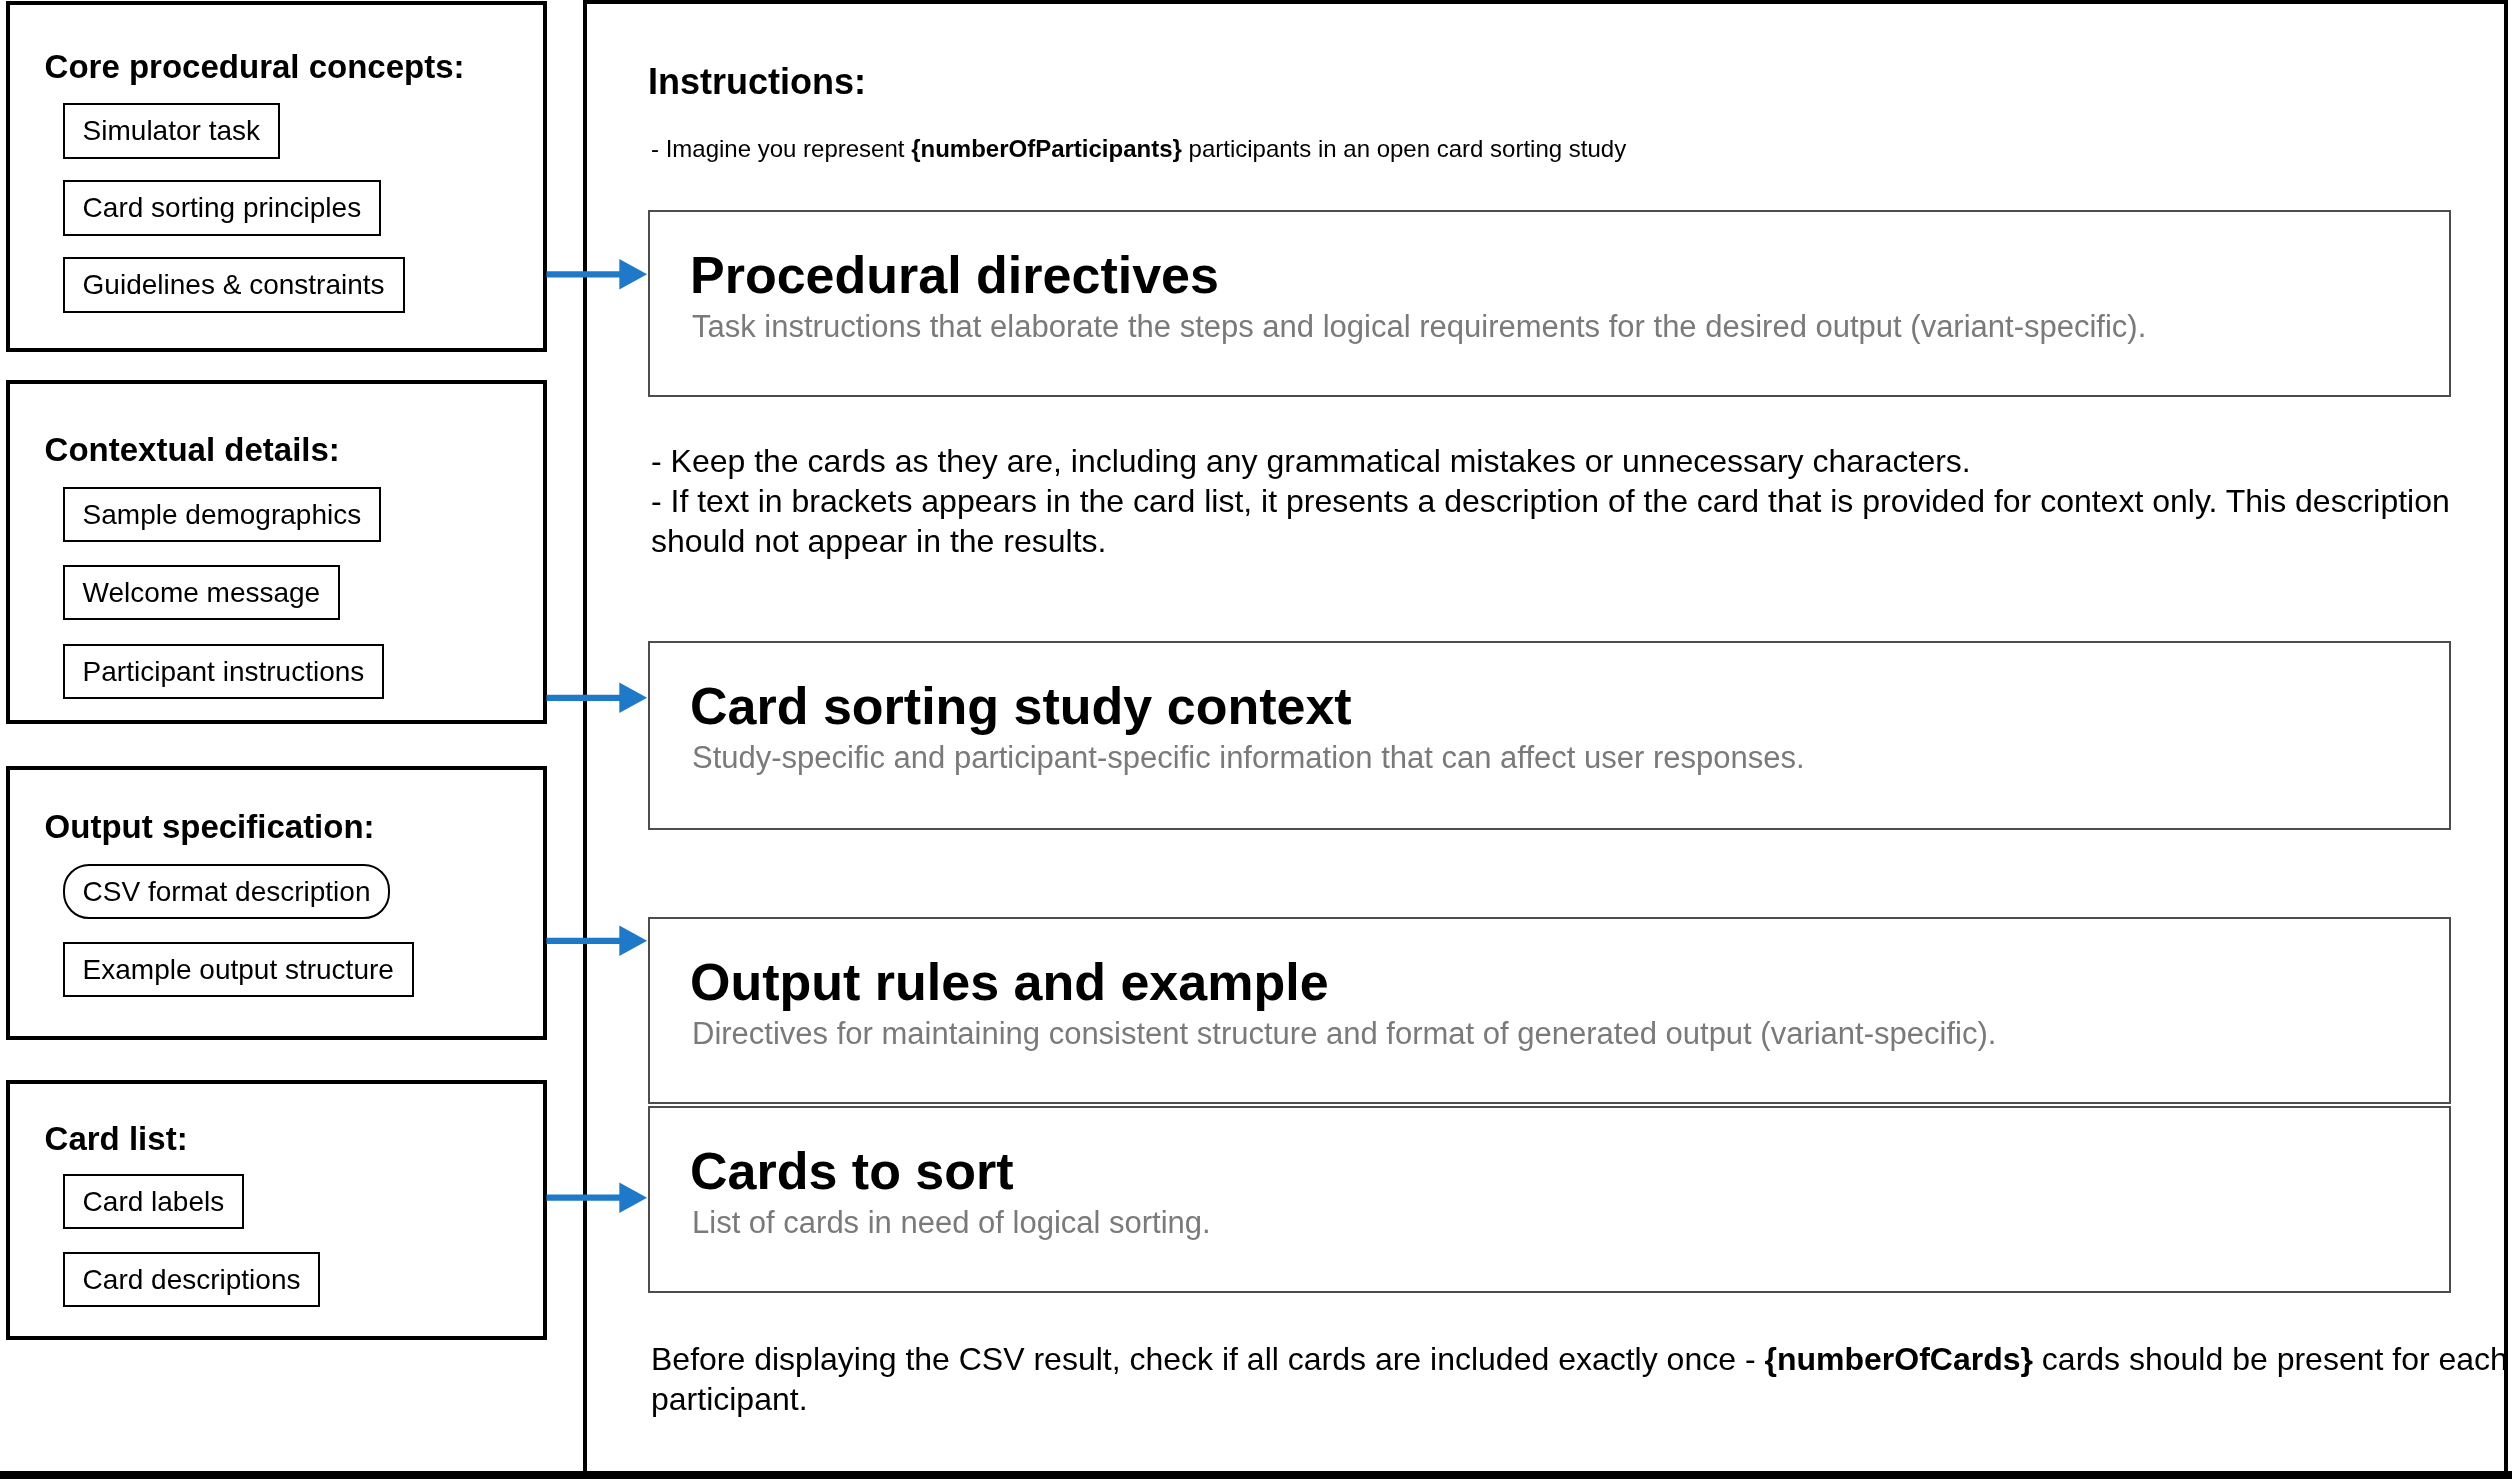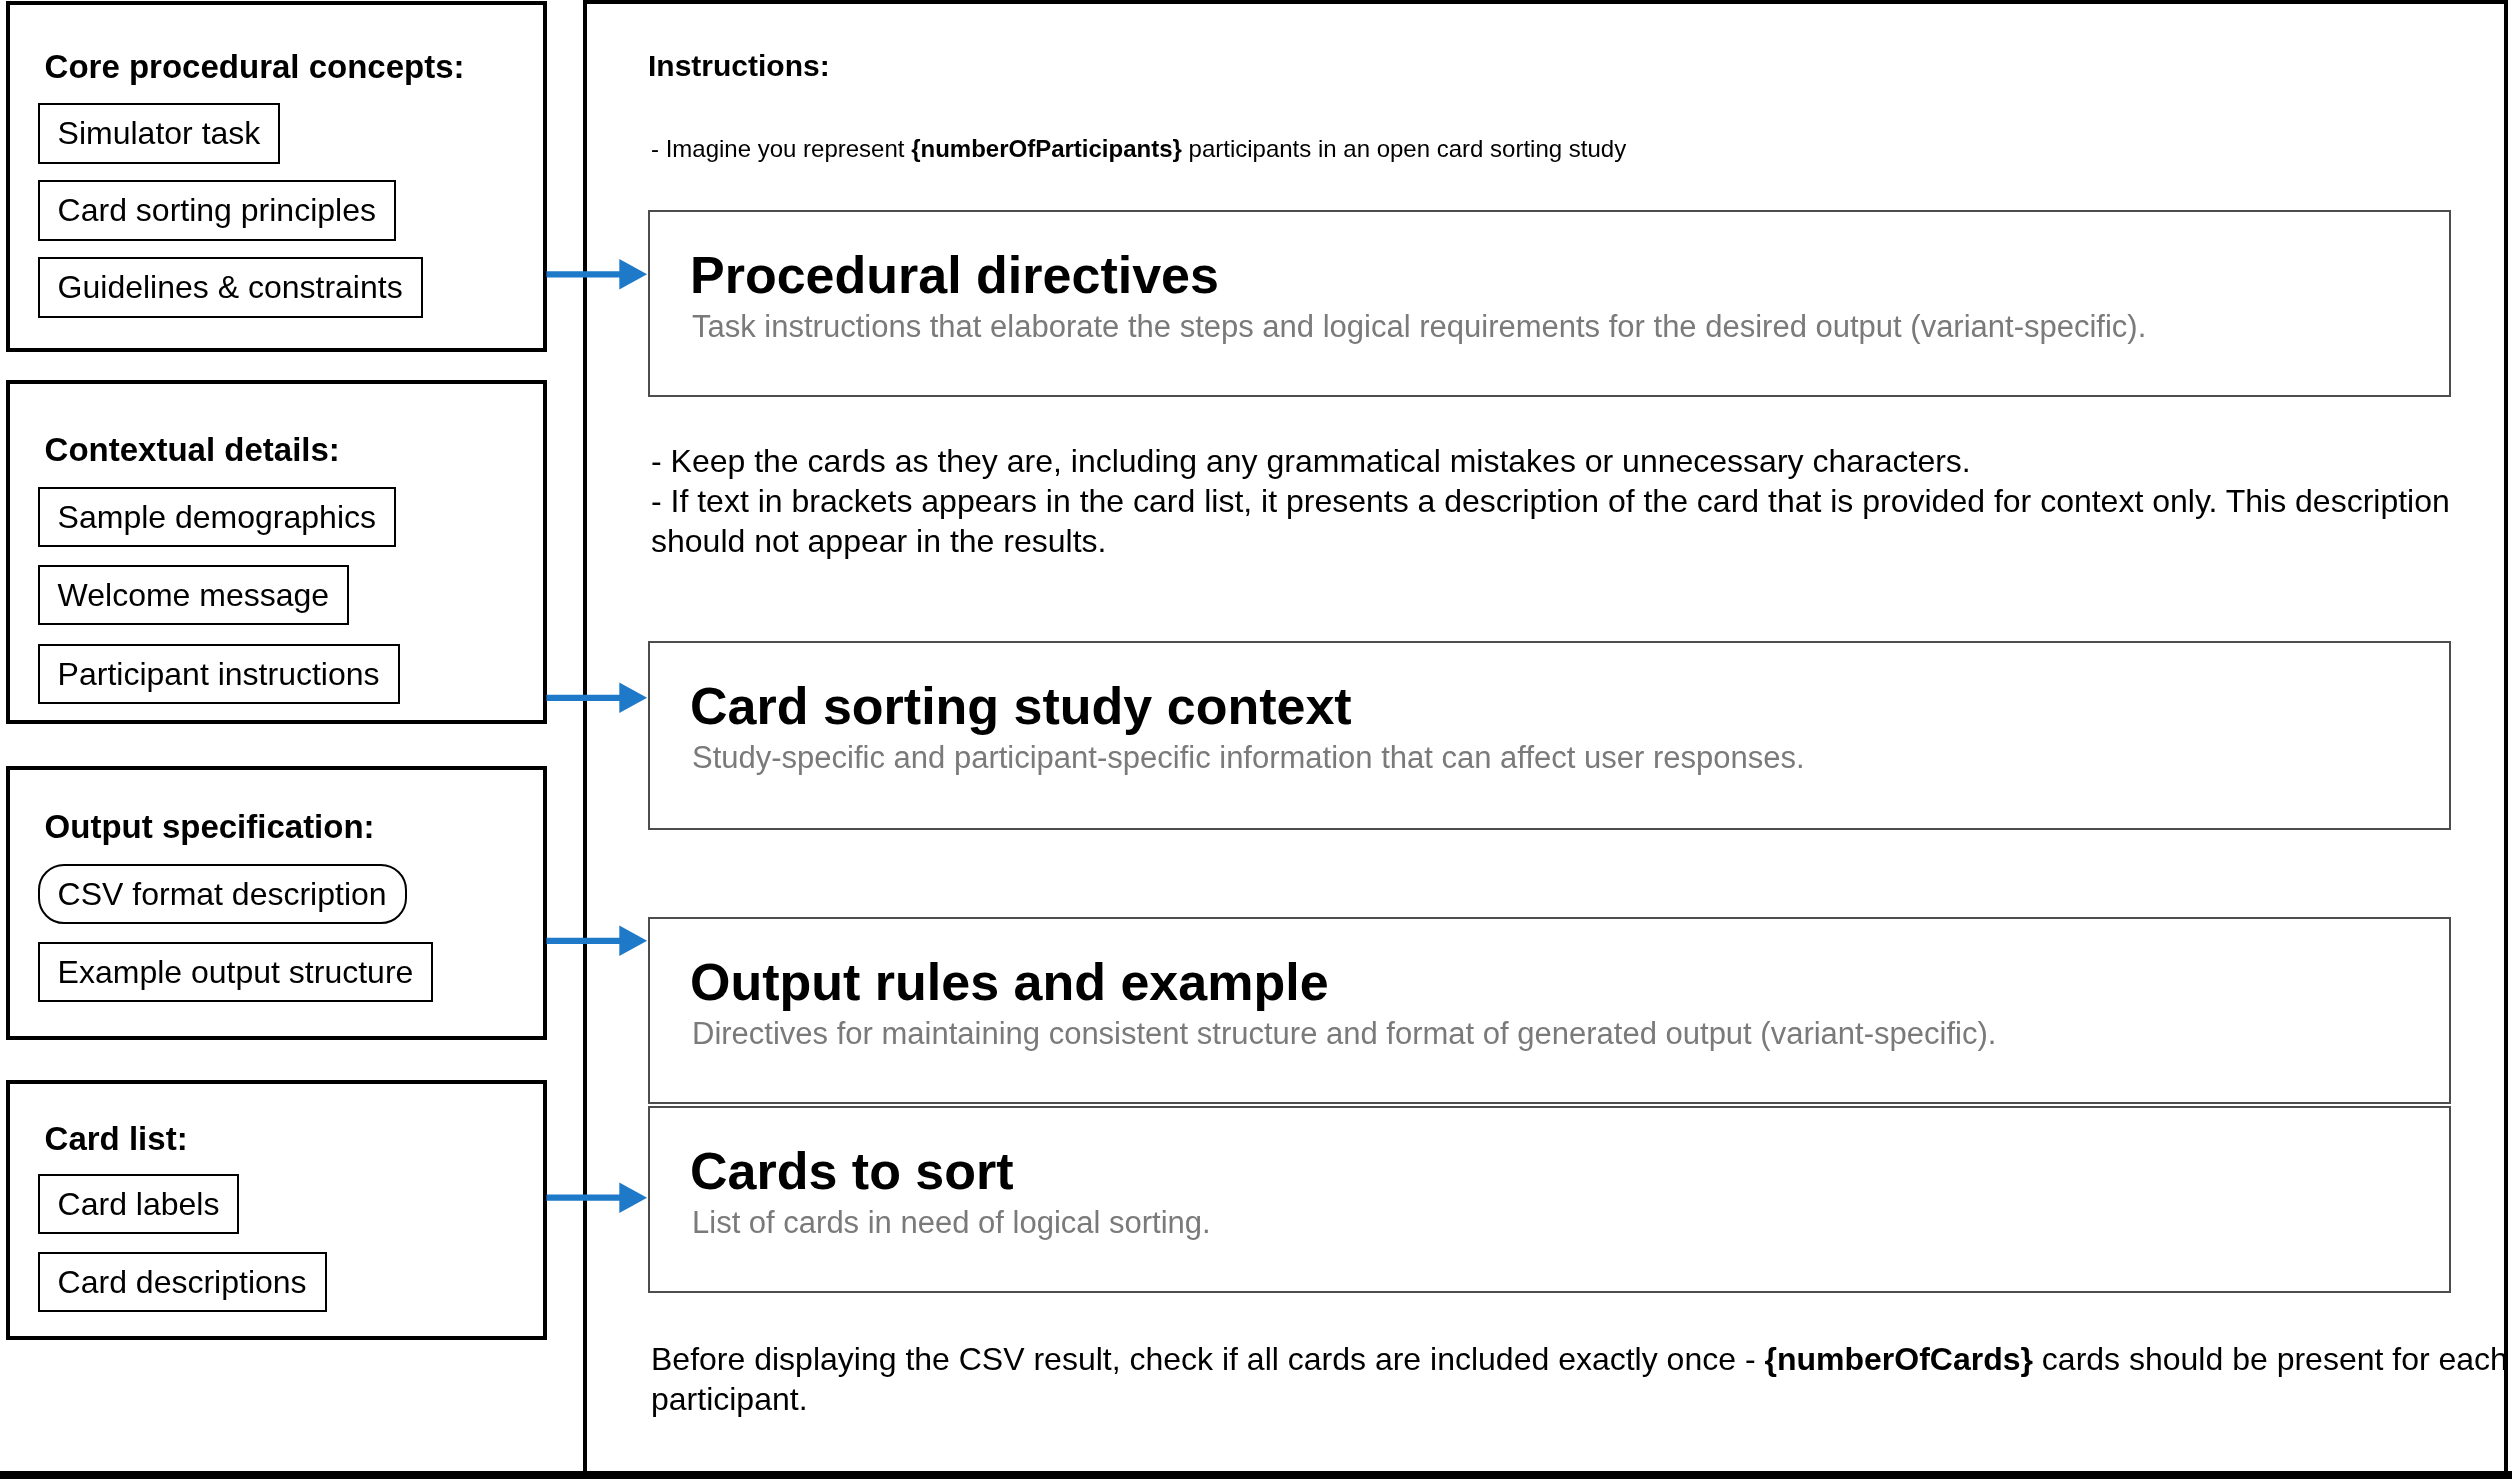--- a/index.html
+++ b/index.html
@@ -22,39 +22,39 @@
     position:absolute;left:5.6px;width:541px;
     box-sizing:border-box;
     border:4.2px solid #000;
     background:#fff;
   }
   .group-title{
     position:absolute;left:35px;
     font-size:33px;font-weight:bold;white-space:nowrap;
   }
   .item-box{
-    position:absolute;left:28px;
+    position:absolute;left:53px;
     box-sizing:border-box;
     border:2.8px solid #000;
     padding:9.7px 18px;
-    font-size:32px;white-space:nowrap;
+    font-size:28px;white-space:nowrap;
     background:#fff;
   }
   
   #right-panel{
     position:absolute;left:583px;top:0;
     width:1925px;height:1471px;
     box-sizing:border-box;
     border:4.2px solid var(--panel-border);
     border-bottom:none;
     background:#fff;
   }
   .rp-heading{
-    position:absolute;left:61px;top:45px;
-    font-size:30px;font-weight:bold;white-space:nowrap;
+    position:absolute;left:61px;top:57px;
+    font-size:36px;font-weight:bold;white-space:nowrap;
   }
   .rp-line{
     position:absolute;left:64px;
     font-size:24px;line-height:40px;white-space:nowrap;
   }
   .rp-par{
     position:absolute;left:64px;
     font-size:32px;line-height:40px;
   }
   .card{

